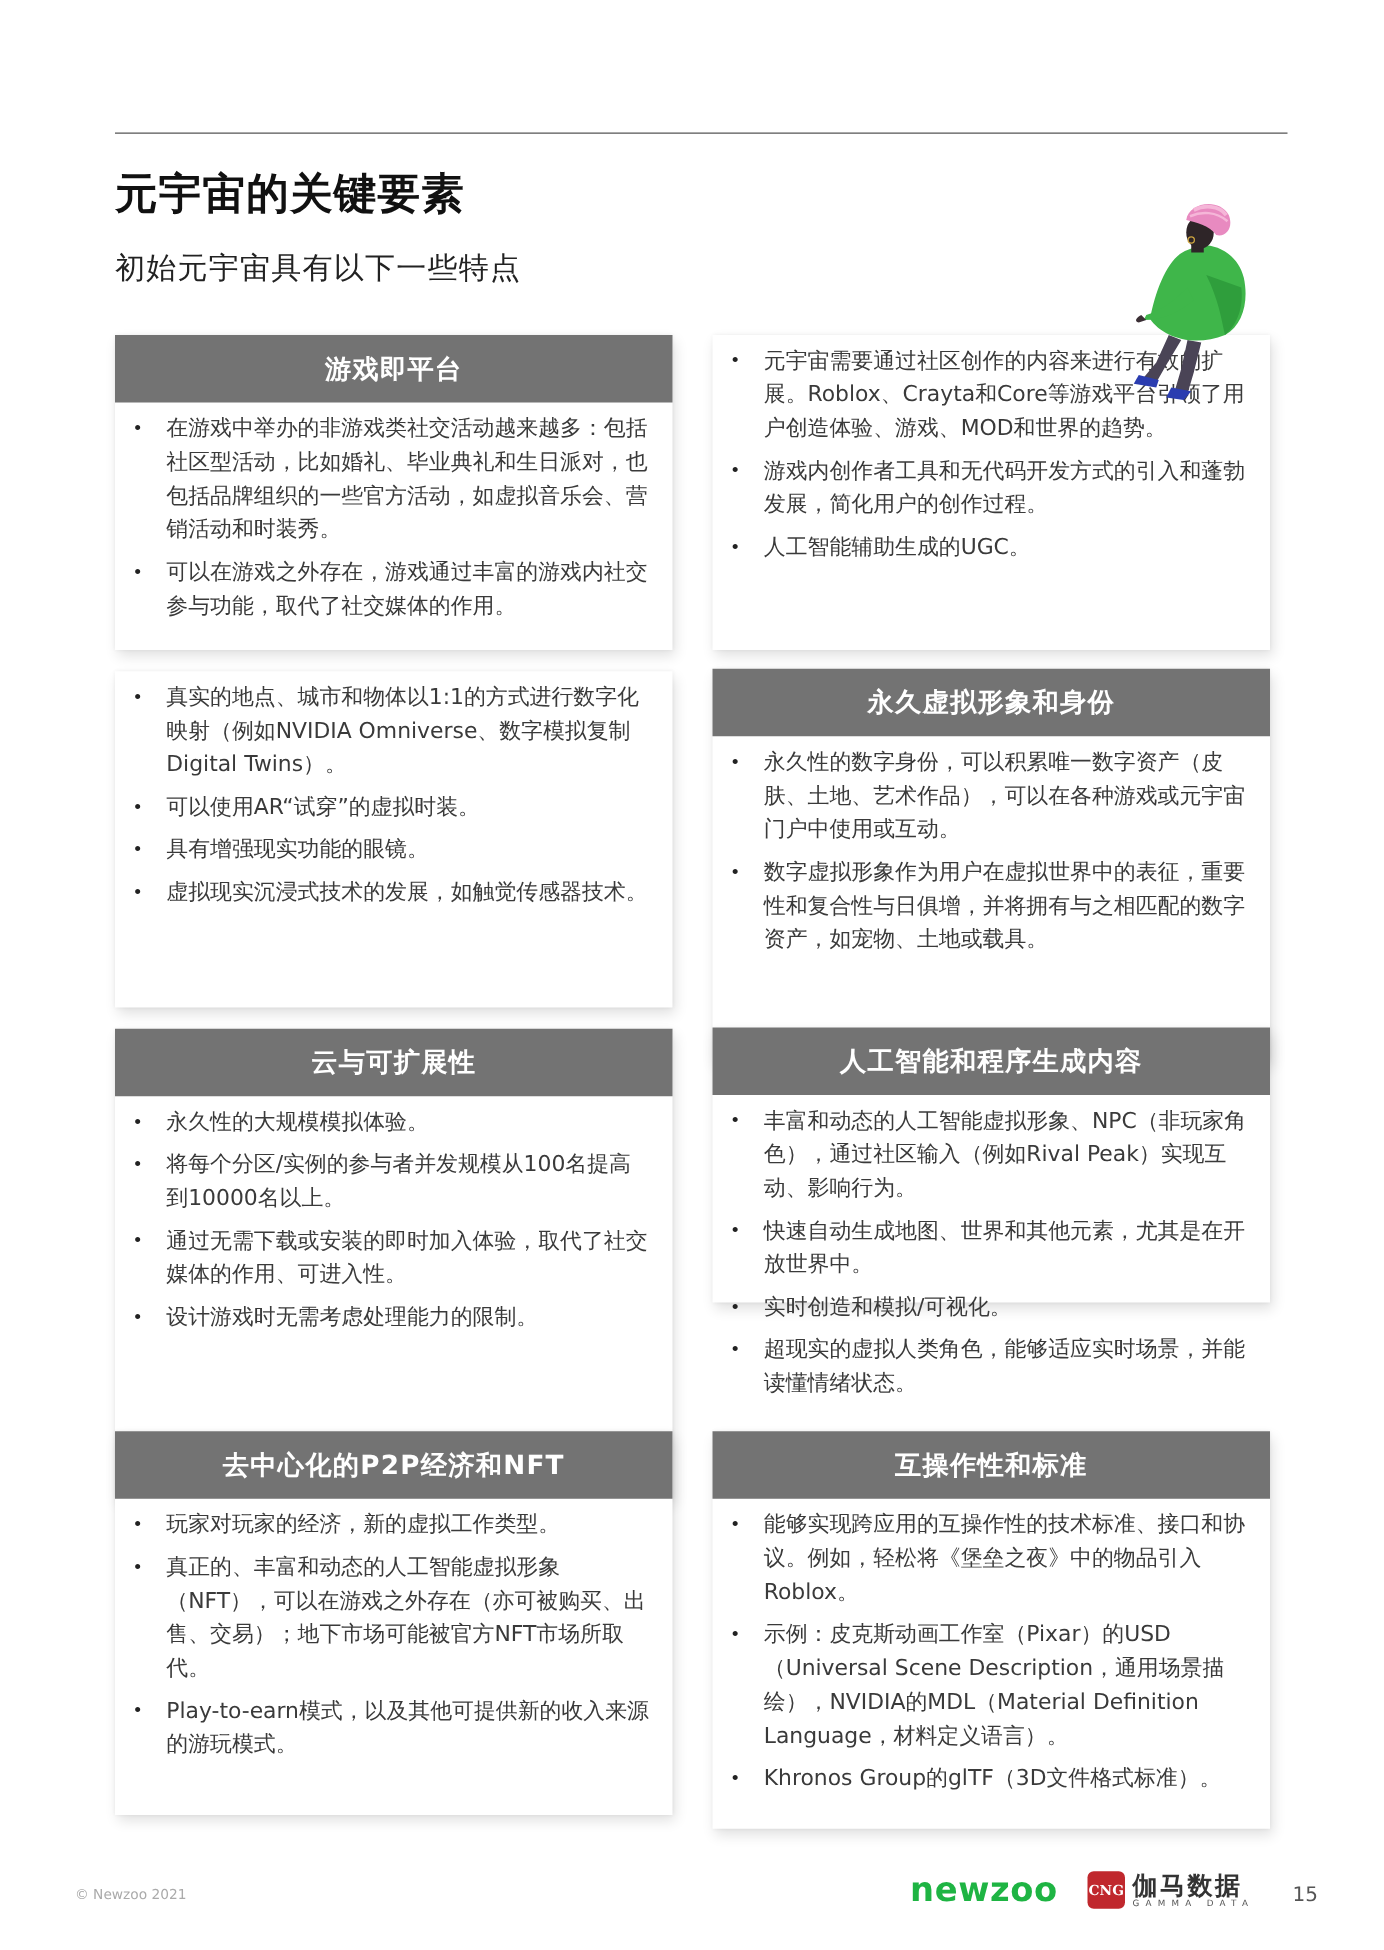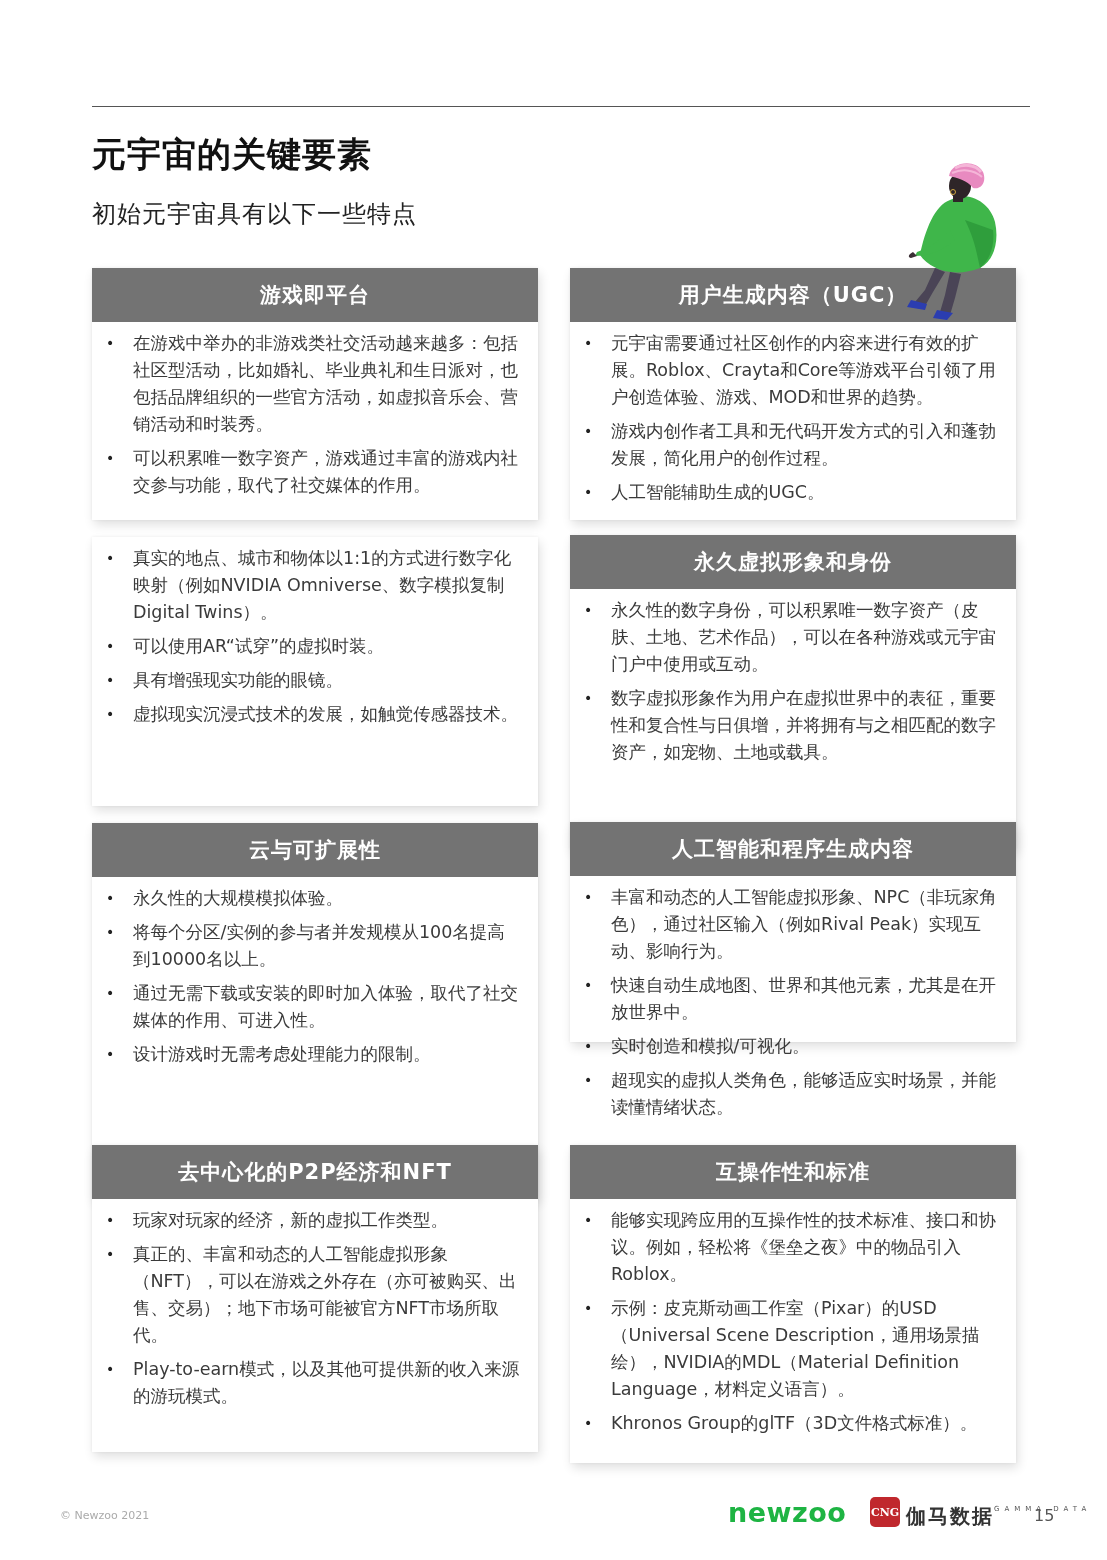--- a/index.html
+++ b/index.html
@@ -26,24 +26,24 @@
   #c3 { left: 570px; top: 535px; height: 314px; }
   #c4 { left: 92px;  top: 823px; height: 376px; }
   #c5 { left: 570px; top: 822px; height: 220px; }
   #c6 { left: 92px;  top: 1145px; height: 307px; }
   #c7 { left: 570px; top: 1145px; height: 318px; }
 
   .figure { position: absolute; left: 895px; top: 160px; width: 110px; height: 160px; z-index: 5; }
 
   .footer-copy { position: absolute; left: 60px; top: 1509px; font-size: 11px; color: #aaa; }
   .footer-newzoo { position: absolute; left: 728px; top: 1497px; font-size: 27px; font-weight: bold; color: #1eb443; letter-spacing: 0.5px; }
-  .footer-gamma { position: absolute; left: 870px; top: 1497px; display: flex; align-items: flex-end; }
+  .footer-gamma { position: absolute; left: 870px; top: 1497px; display: flex; align-items: flex-start; }
   .gamma-badge { width: 30px; height: 30px; border-radius: 5px; background: #c0282d; color: #fff; font-size: 11px; font-weight: bold;
                  display: flex; align-items: center; justify-content: center; font-family: "DejaVu Serif", serif; }
-  .gamma-text { margin-left: 6px; display: flex; flex-direction: row; }
+  .gamma-text { margin-left: 6px; display: flex; flex-direction: column; }
   .gamma-cn { font-size: 20px; font-weight: bold; color: #333; letter-spacing: 2px; line-height: 22px; font-family: "DejaVu Serif", serif; }
   .gamma-en { font-size: 7px; color: #555; letter-spacing: 5px; line-height: 9px; }
   .page-number { position: absolute; left: 1034px; top: 1506px; font-size: 16px; color: #555; }
 </style>
 </head>
 <body>
 
 <div class="top-rule"></div>
 <h1 class="page-title">元宇宙的关键要素</h1>
 <div class="page-subtitle">初始元宇宙具有以下一些特点</div>
@@ -72,27 +72,26 @@
 
 <section class="card" id="c0">
   <div class="card-header">游戏即平台</div>
   <div class="card-body">
     <div class="bullet">
         <span class="bullet-dot">•</span>
         <span class="bullet-text">在游戏中举办的非游戏类社交活动越来越多：包括社区型活动，比如婚礼、毕业典礼和生日派对，也包括品牌组织的一些官方活动，如虚拟音乐会、营销活动和时装秀。</span>
       </div>
     <div class="bullet">
         <span class="bullet-dot">•</span>
-        <span class="bullet-text">可以积累唯一数字资产，游戏通过丰富的游戏内社交参与功能，取代了社交媒体的作用。</span>
+        <span class="bullet-text">可以在游戏之外存在，游戏通过丰富的游戏内社交参与功能，取代了社交媒体的作用。</span>
       </div>
   </div>
 </section>
 
 <section class="card" id="c1">
-  <div class="card-header">用户生成内容（UGC）</div>
   <div class="card-body">
     <div class="bullet">
         <span class="bullet-dot">•</span>
         <span class="bullet-text">元宇宙需要通过社区创作的内容来进行有效的扩展。Roblox、Crayta和Core等游戏平台引领了用户创造体验、游戏、MOD和世界的趋势。</span>
       </div>
     <div class="bullet">
         <span class="bullet-dot">•</span>
         <span class="bullet-text">游戏内创作者工具和无代码开发方式的引入和蓬勃发展，简化用户的创作过程。</span>
       </div>
     <div class="bullet">

